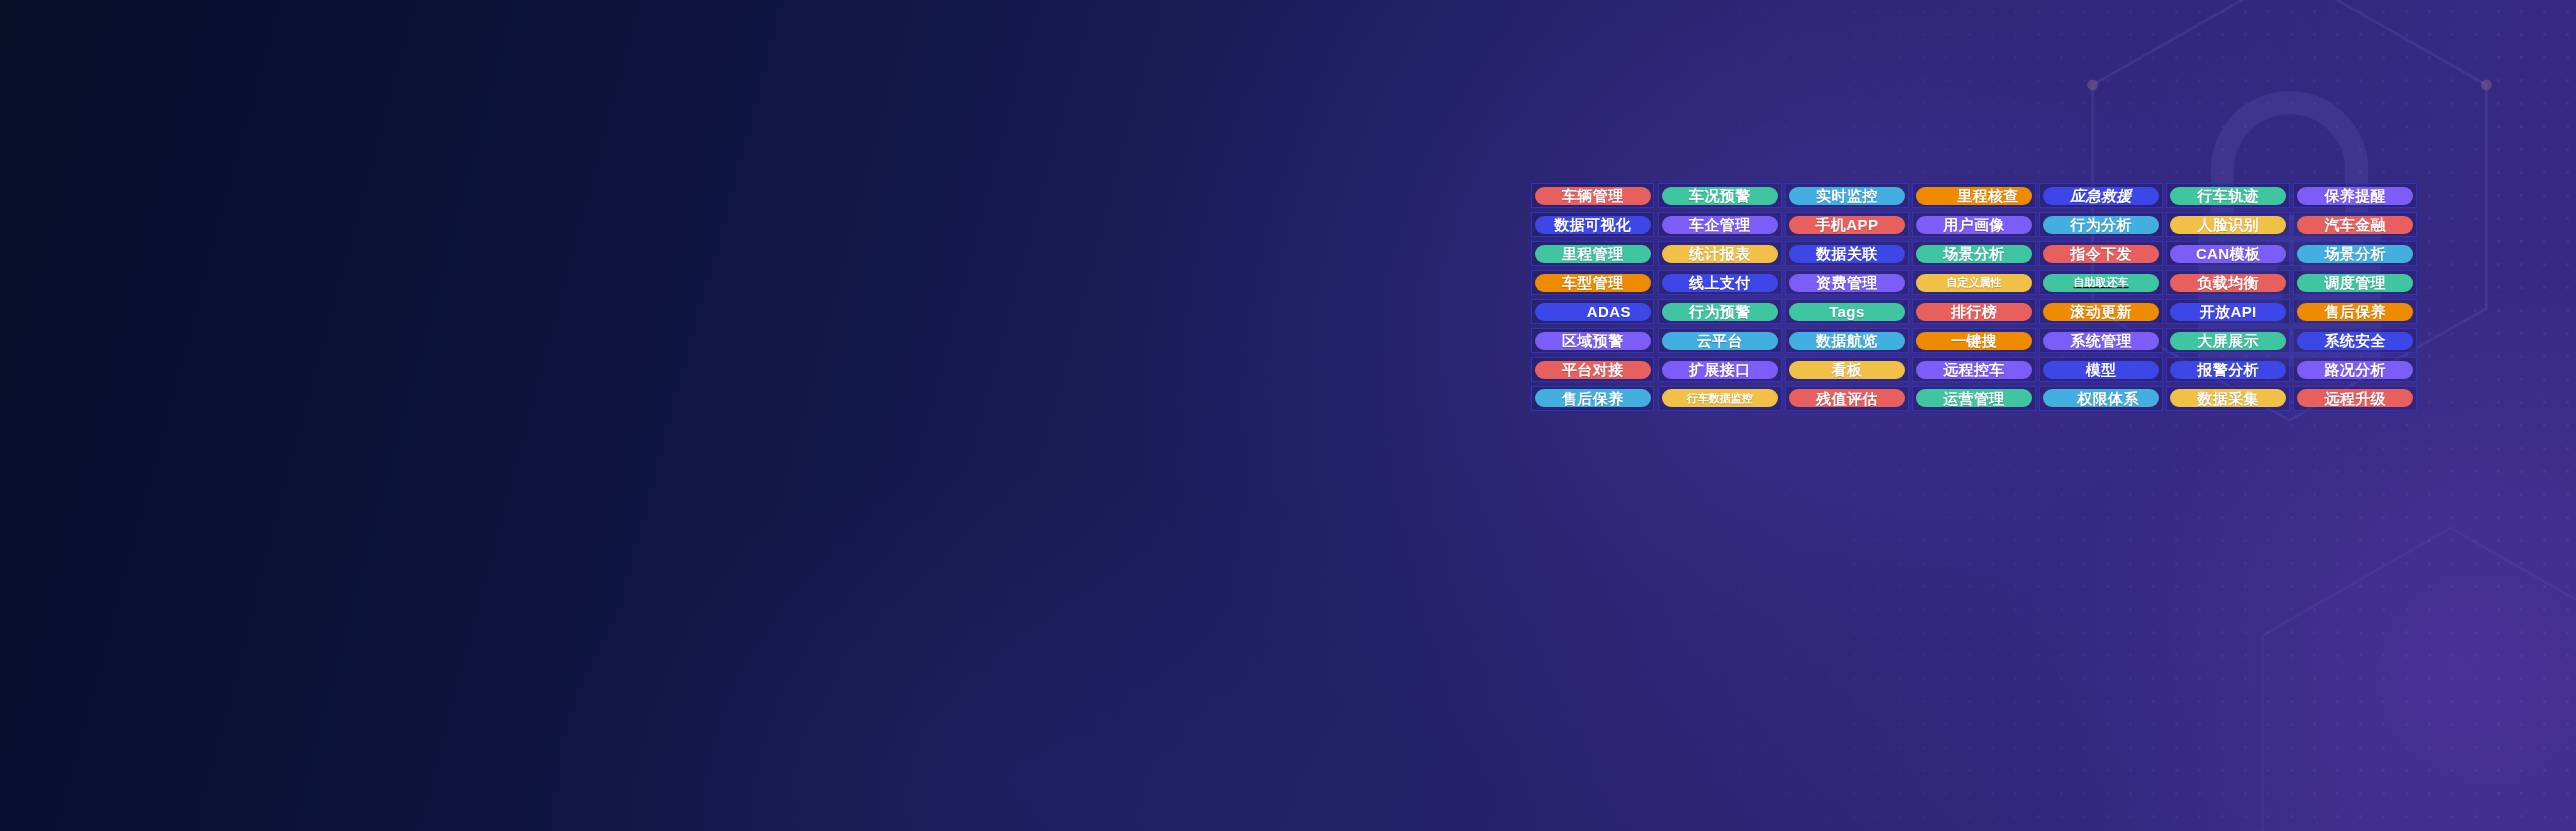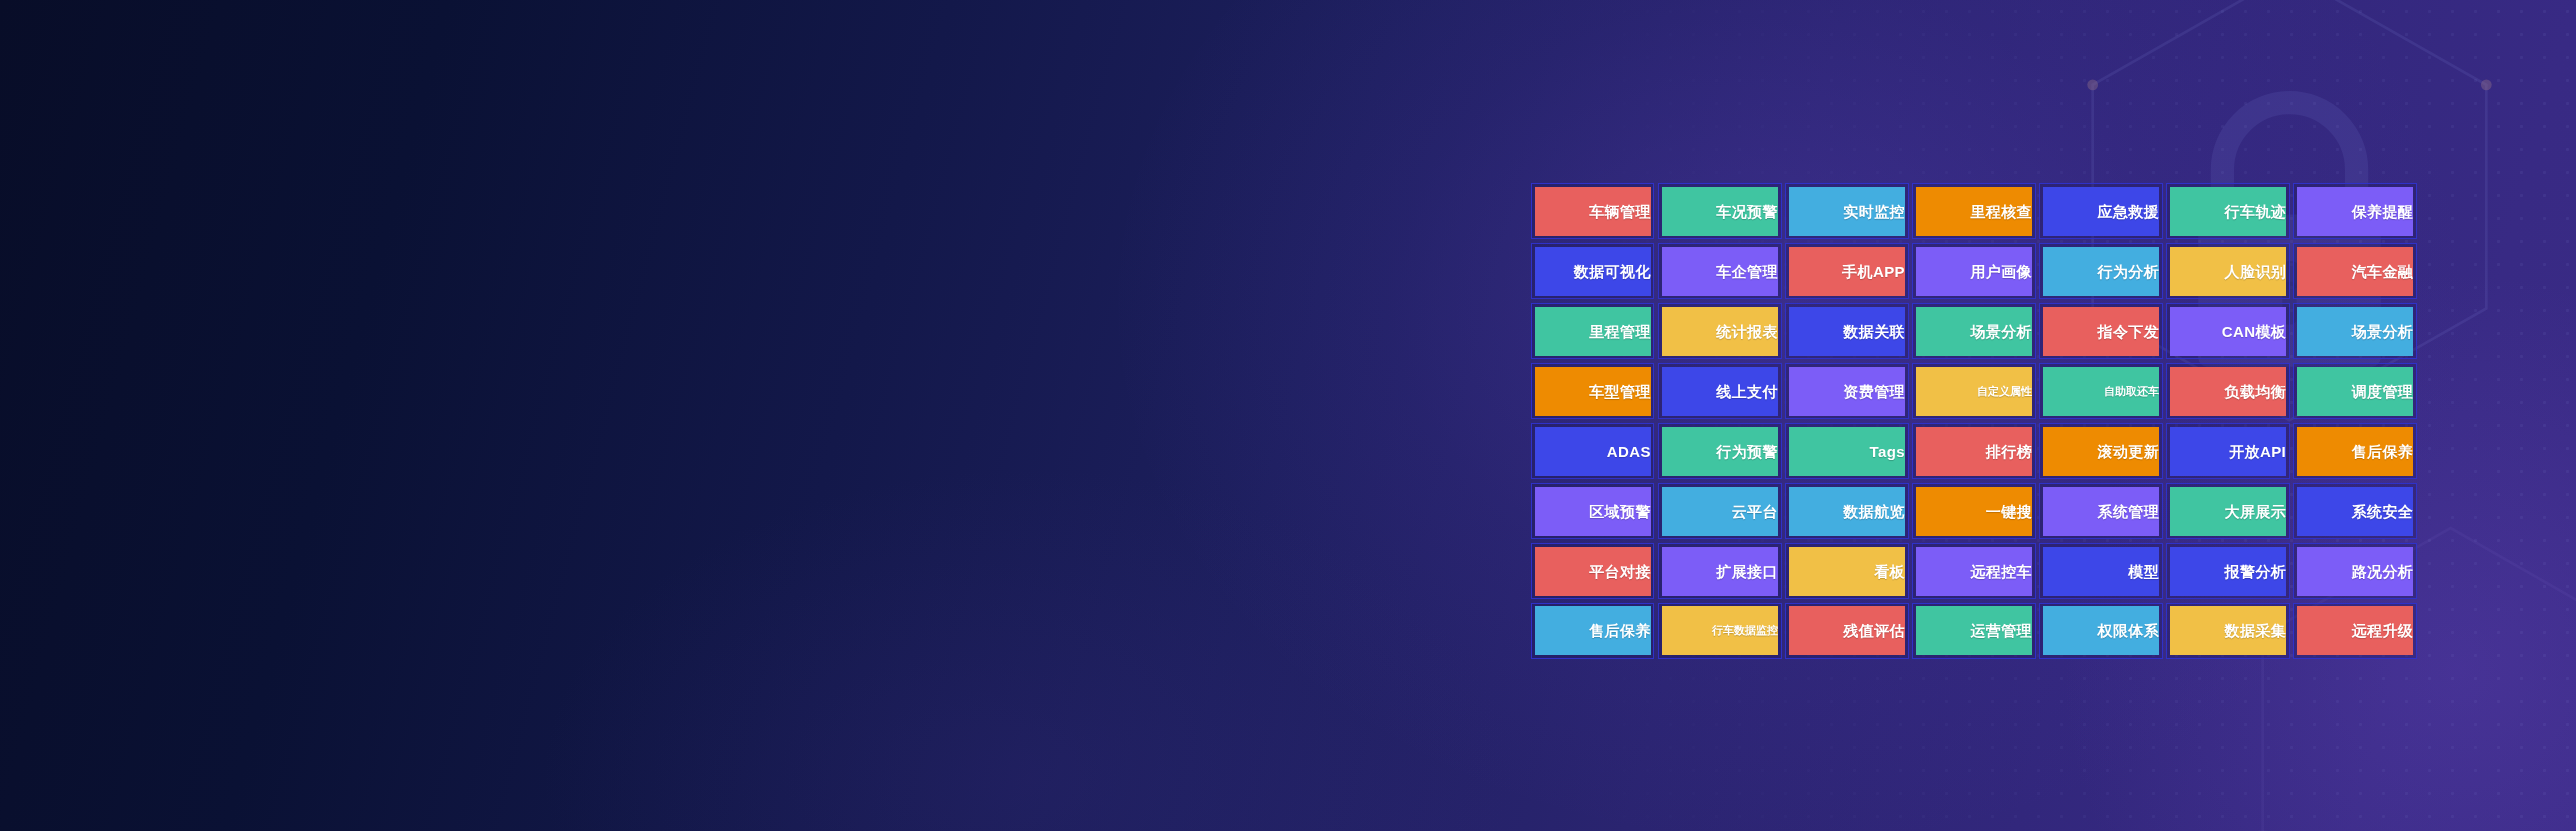--- a/index.html
+++ b/index.html
@@ -98,25 +98,26 @@
     gap: 3.6px;
   }
   .tile-frame {
     flex: 1 1 0;
     border: 1.8px solid #2f31c9;
     padding: 2.7px;
     box-sizing: border-box;
     background: rgba(22,20,78,0.25);
   }
   .tile {
-    height: 49px;
+    height: 18px;
     display: flex;
     align-items: center;
-    justify-content: flex-end;
+    justify-content: center;
     box-sizing: border-box;
+    border-radius: 15px;
   }
   .tile-label {
     color: #ffffff;
     font-size: 15px;
     font-weight: 700;
     letter-spacing: 0.4px;
     line-height: 1;
     white-space: nowrap;
     text-shadow: 0 0.9px 0.9px rgba(0,0,0,0.20);
   }
@@ -169,21 +170,21 @@
       <div class="tile-frame" style="border-color: rgb(47, 49, 201);">
         <div class="tile" style="background-color: rgb(67, 174, 224);">
           <span class="tile-label">实时监控</span>
         </div>
       </div>
       <div class="tile-frame" style="border-color: rgb(47, 49, 201);">
         <div class="tile" style="background-color: rgb(238, 139, 1); padding-left: 28px;">
           <span class="tile-label">里程核查</span>
         </div>
       </div>
-      <div class="tile-frame" style="border-color: rgb(47, 49, 201);">
+      <div class="tile-frame" style="border-color: rgb(47, 49, 201); font-style: italic;">
         <div class="tile" style="background-color: rgb(61, 71, 232);">
           <span class="tile-label">应急救援</span>
         </div>
       </div>
       <div class="tile-frame" style="border-color: rgb(47, 49, 201);">
         <div class="tile" style="background-color: rgb(64, 197, 161);">
           <span class="tile-label">行车轨迹</span>
         </div>
       </div>
       <div class="tile-frame" style="border-color: rgb(47, 49, 201);">
@@ -283,21 +284,21 @@
       <div class="tile-frame" style="border-color: rgb(47, 49, 201);">
         <div class="tile" style="background-color: rgb(124, 93, 247);">
           <span class="tile-label">资费管理</span>
         </div>
       </div>
       <div class="tile-frame" style="border-color: rgb(47, 49, 201);">
         <div class="tile" style="background-color: rgb(241, 192, 70);">
           <span class="tile-label small">自定义属性</span>
         </div>
       </div>
-      <div class="tile-frame" style="border-color: rgb(47, 49, 201);">
+      <div class="tile-frame" style="border-color: rgb(47, 49, 201); text-decoration: underline;">
         <div class="tile" style="background-color: rgb(64, 197, 161);">
           <span class="tile-label small">自助取还车</span>
         </div>
       </div>
       <div class="tile-frame" style="border-color: rgb(47, 49, 201);">
         <div class="tile" style="background-color: rgb(232, 96, 94);">
           <span class="tile-label">负载均衡</span>
         </div>
       </div>
       <div class="tile-frame" style="border-color: rgb(47, 49, 201);">

